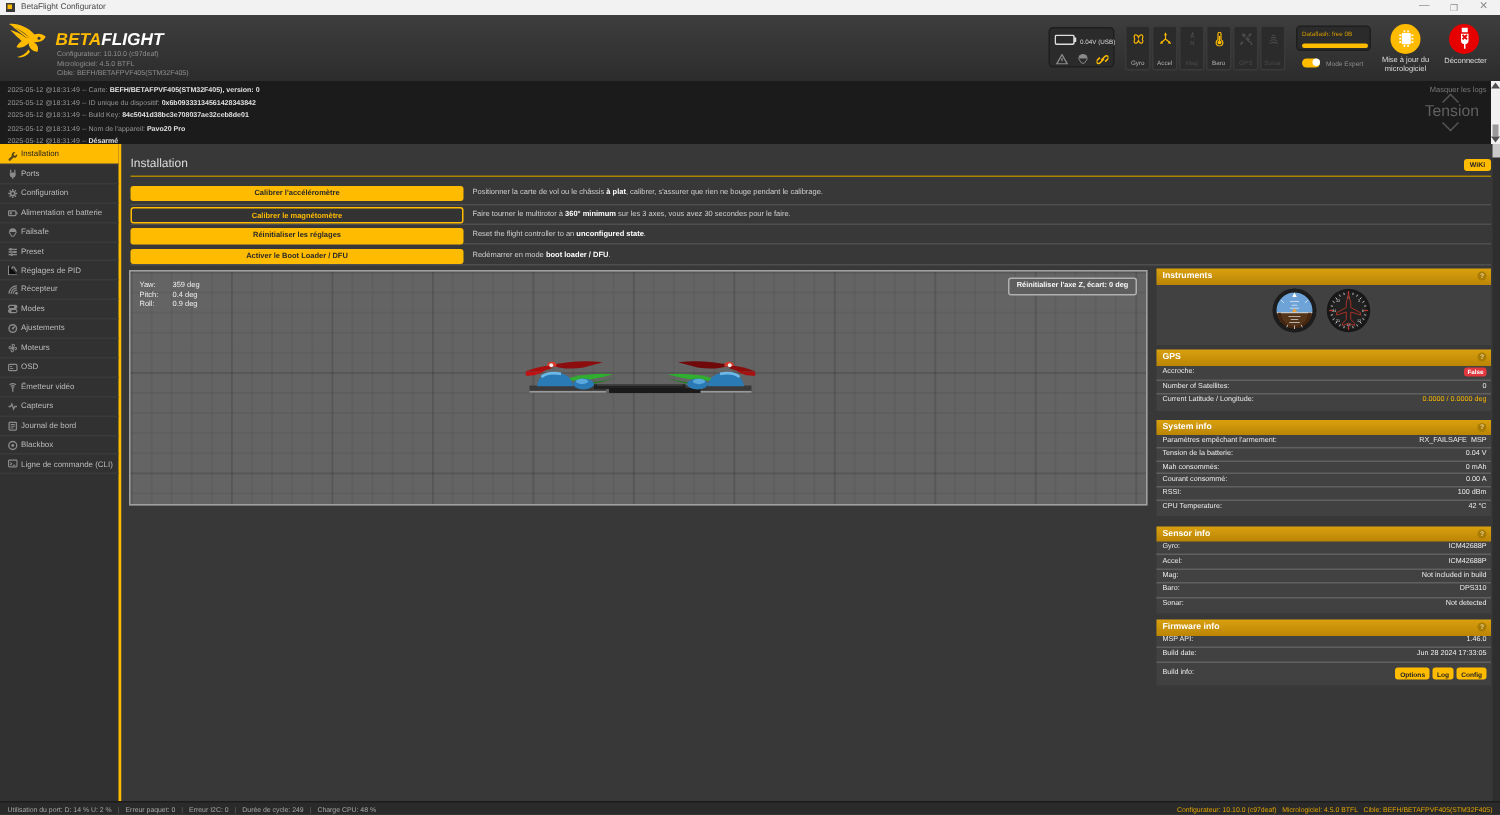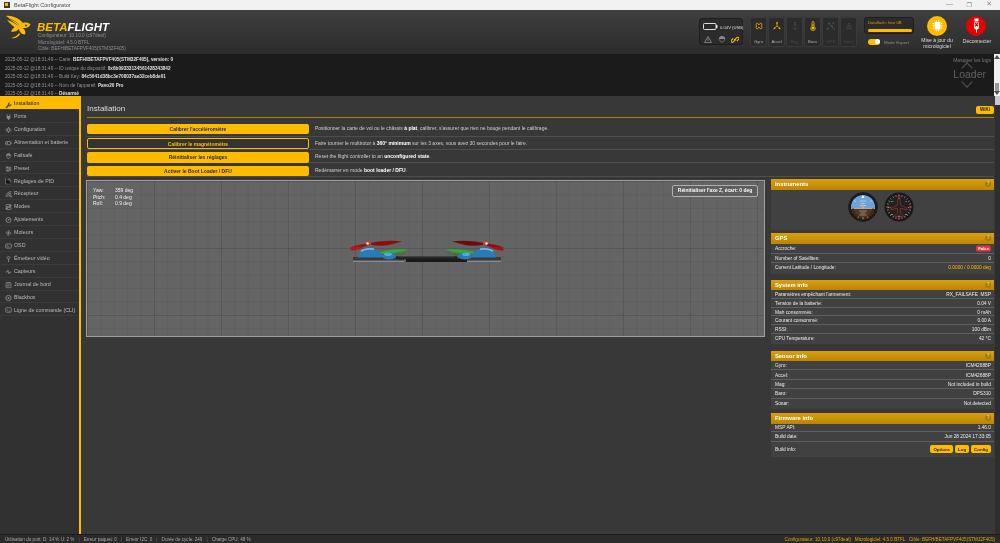--- a/index.html
+++ b/index.html
@@ -230,21 +230,21 @@
   <div class="btnlbl" style="left:952px;top:27.5px;width:50px">Déconnecter</div>
  </div>
  <div class="abs" id="log">
   <div class="logline" style="top:3px">2025-05-12 @18:31:49 -- Carte: <b>BEFH/BETAFPVF405(STM32F405), version: 0</b></div>
   <div class="logline" style="top:11.5px">2025-05-12 @18:31:49 -- ID unique du dispositif: <b>0x6b09333134561428343842</b></div>
   <div class="logline" style="top:20px">2025-05-12 @18:31:49 -- Build Key: <b>84c5041d38bc3e708037ae32ceb8de01</b></div>
   <div class="logline" style="top:28.5px">2025-05-12 @18:31:49 -- Nom de l'appareil: <b>Pavo20 Pro</b></div>
   <div class="logline" style="top:37px">2025-05-12 @18:31:49 -- <b>Désarmé</b></div>
   <div id="hidelog">Masquer les logs</div>
   <div class="chev" style="top:9.5px;transform:rotate(45deg)"></div>
-  <div id="scrolltxt">Loader</div>
+  <div id="scrolltxt">Tension</div>
   <div class="chev" style="top:23.5px;transform:rotate(225deg)"></div>
   <div id="logsb">
         <div class="ar" style="top:1px;border-bottom:4px solid #505050"></div>
         <div class="th"></div>
         <div class="ar" style="bottom:1px;border-top:4px solid #505050"></div>
       </div>
  </div>
  <div class="abs" id="sidebar">
       <div class="item sel" style="top: 0px;"><span class="micon"><svg width="7" height="7" viewBox="0 0 10 10">
             <path d="M7.5 1.5 a2.6 2.6 0 0 0 -3.4 3.4 L1.3 7.7 a1.1 1.1 0 0 0 1.6 1.6 L5.7 6.5 a2.6 2.6 0 0 0 3.4 -3.4 L7.2 5 5.6 3.4 Z" fill="#222"></path>

